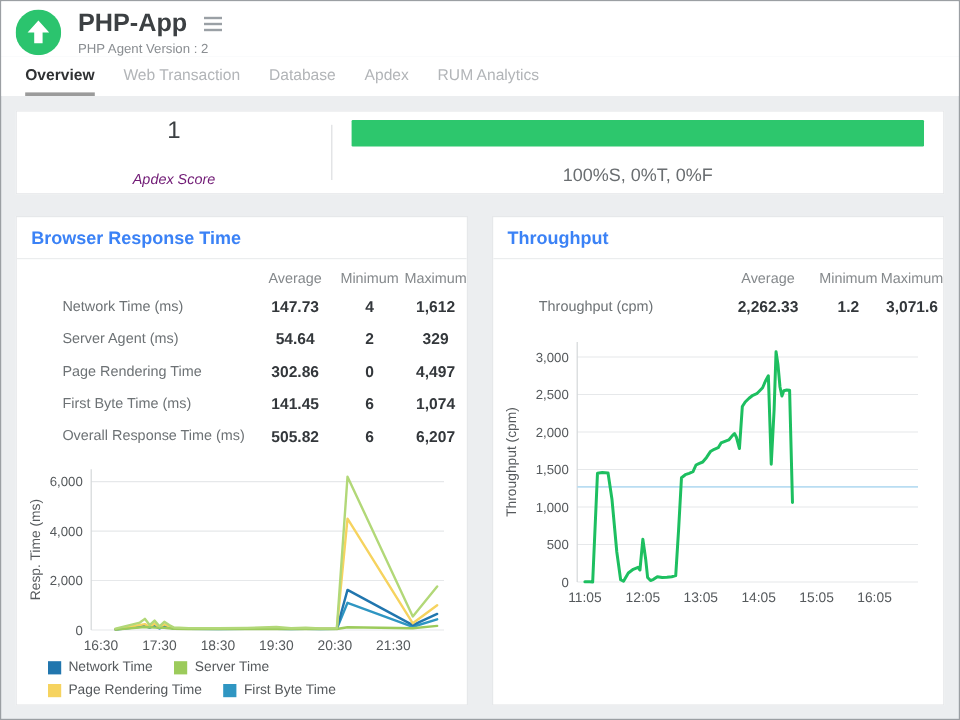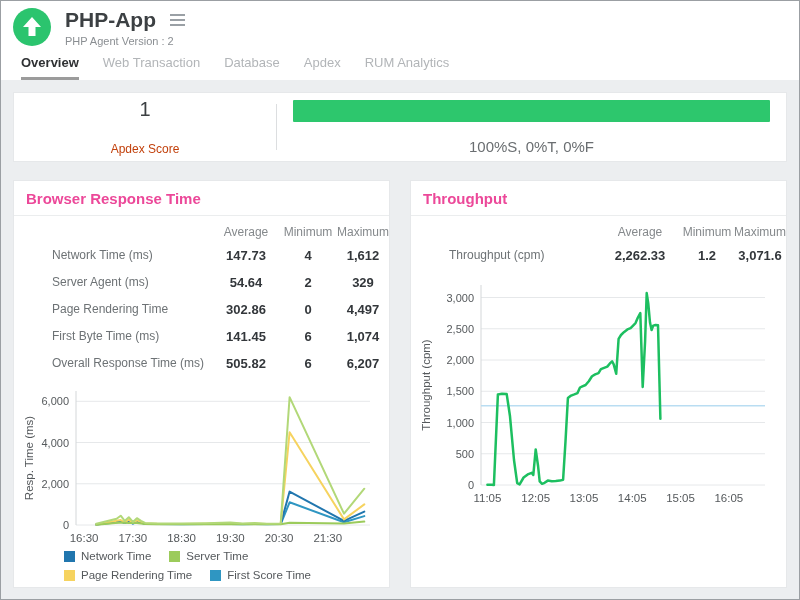--- a/index.html
+++ b/index.html
@@ -22,40 +22,40 @@
   .tab { font-size:13px; color:#b2b5b8; padding-bottom:7px; cursor:pointer; border-bottom:3px solid transparent; }
   .tab.active { color:#2f3133; font-weight:bold; border-bottom-color:#9b9b9b; }
 
   
   .content { padding:12px 12px 0 12px; }
   .card { background:#fff; border:1px solid #e6e8ea; }
 
   .apdex-card { height:70px; display:flex; align-items:center; }
   .apdex-left { width:262px; text-align:center; }
   .apdex-score { font-size:20px; color:#3c4043; }
-  .apdex-label { font-size:12px; color:#c2410c; margin-top:21px; }
+  .apdex-label { font-size:12px; color:#701a75; margin-top:21px;font-style:italic; }
   .apdex-divider { width:1px; height:46px; background:#dcdee0; }
   .apdex-right { flex:1; padding:0 16px; }
   .apdex-bar { height:22px; border-radius:1px; }
   .apdex-caption { text-align:center; font-size:15px; color:#6a6e71; margin-top:16px; }
 
   .panels-row { display:flex; gap:20px; margin-top:18px; height:408px; }
   .panel { flex:1; overflow:hidden; display:flex; flex-direction:column; }
-  .panel-title { font-size:15px; font-weight:bold; color:#ec4899; padding:9px 16px 8px 12px; border-bottom:1px solid #ebedee; }
+  .panel-title { font-size:15px; font-weight:bold; color:#3b82f6; padding:9px 16px 8px 12px; border-bottom:1px solid #ebedee; }
 
   .metrics { padding:6px 0 2px 12px; }
   .m-grid { display:grid; align-items:start; }
   .cols-browser { grid-template-columns:1fr 66px 58px 52px; }
   .cols-tp { grid-template-columns:1fr 80px 54px 52px; }
   .m-head { font-size:12px; color:#85898c; text-align:center; padding:3px 0; white-space:nowrap; overflow:hidden; }
   .m-label { font-size:12px; color:#6d7275; padding:6px 8px 6px 26px; line-height:15px; }
   .m-val { font-size:13px; font-weight:600; color:#33373b; text-align:center; padding:6px 0; white-space:nowrap; overflow:hidden; }
 
   svg.chart { display:block; margin:2px 0 0 6px; }
-  .legend { padding:0 12px 6px 50px; }
+  .legend { padding:0 12px 6px 26px; }
   .legend-row { display:flex; gap:18px; margin-top:7px; }
   .legend-item { display:flex; align-items:center; gap:6px; font-size:11.5px; color:#55595c; cursor:pointer; }
   .swatch { width:11px; height:11px; display:inline-block; }
 </style>
 </head>
 <body>
 
 <div class="frame">
 
   <div class="topbar">
@@ -176,21 +176,21 @@
               <span>Server Time</span>
             </span>
           </div>
           <div class="legend-row">
             <span class="legend-item">
               <span class="swatch" style="background: rgb(246, 211, 95);"></span>
               <span>Page Rendering Time</span>
             </span>
             <span class="legend-item">
               <span class="swatch" style="background: rgb(47, 150, 194);"></span>
-              <span>First Score Time</span>
+              <span>First Byte Time</span>
             </span>
           </div>
         </div>
       </div>
 
       <div class="card panel">
         <div class="panel-title">Throughput</div>
         <div class="metrics">
           <div class="m-grid cols-tp">
             <div class="m-head"></div>

